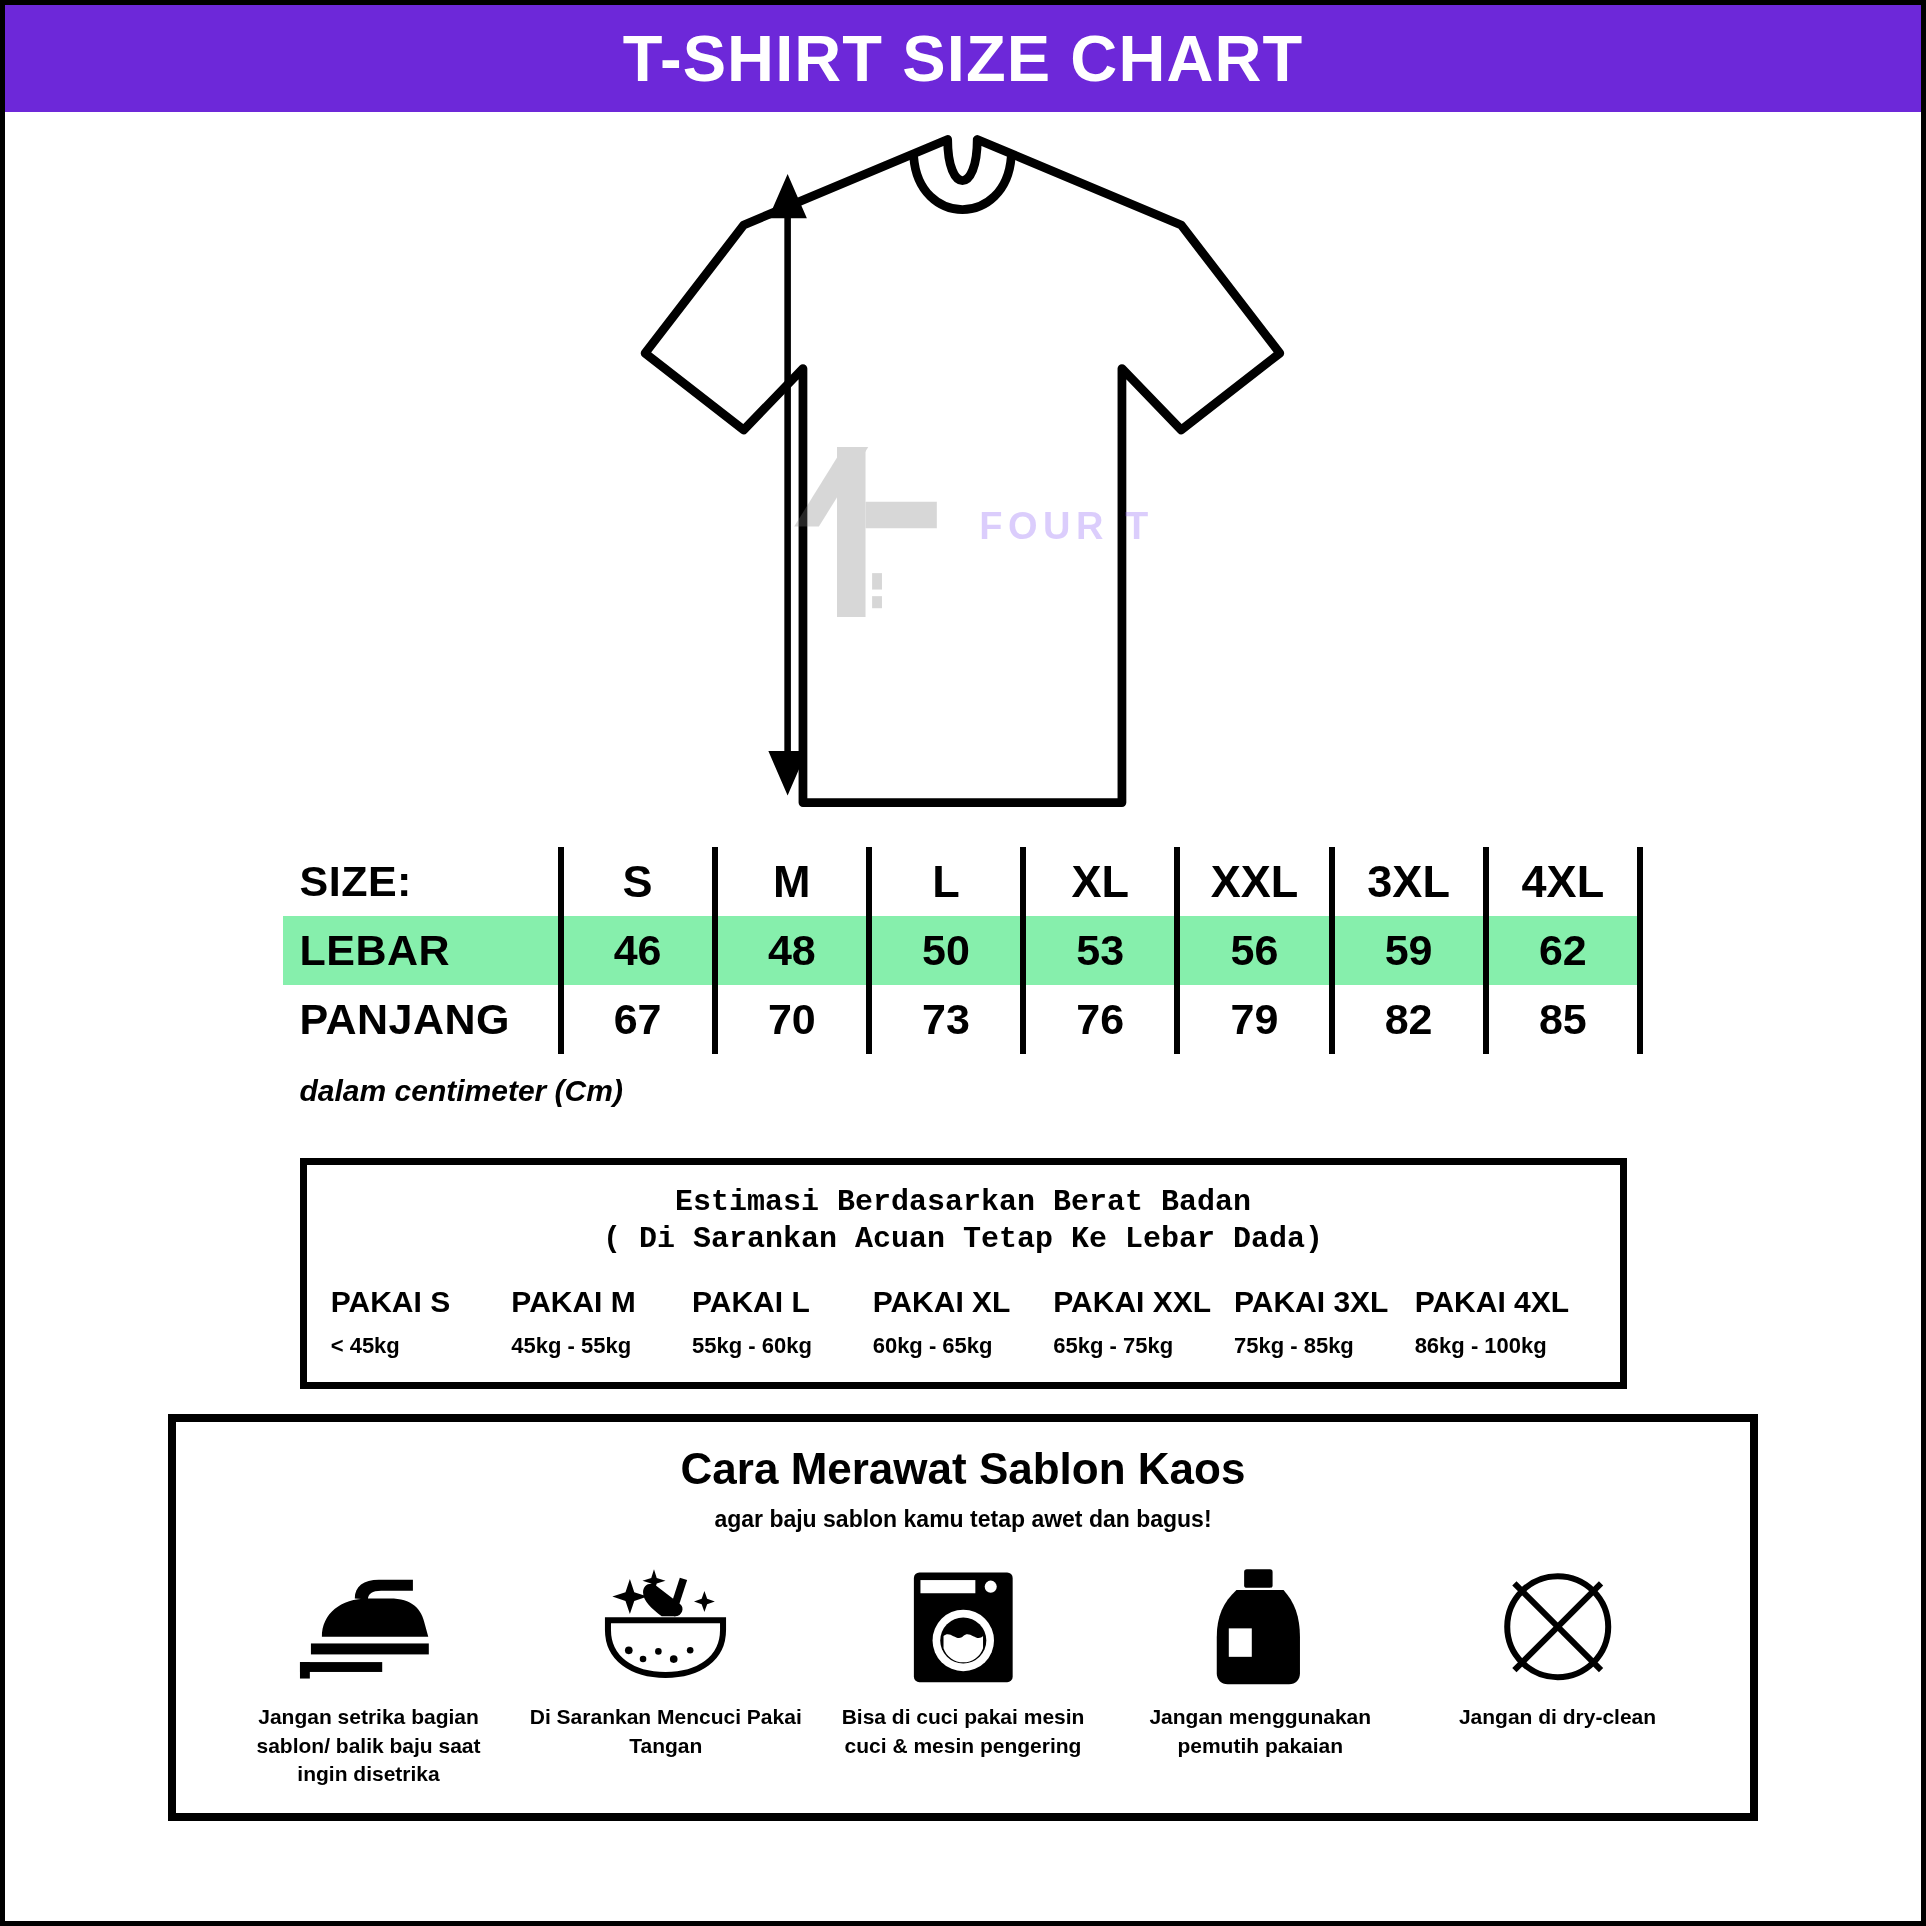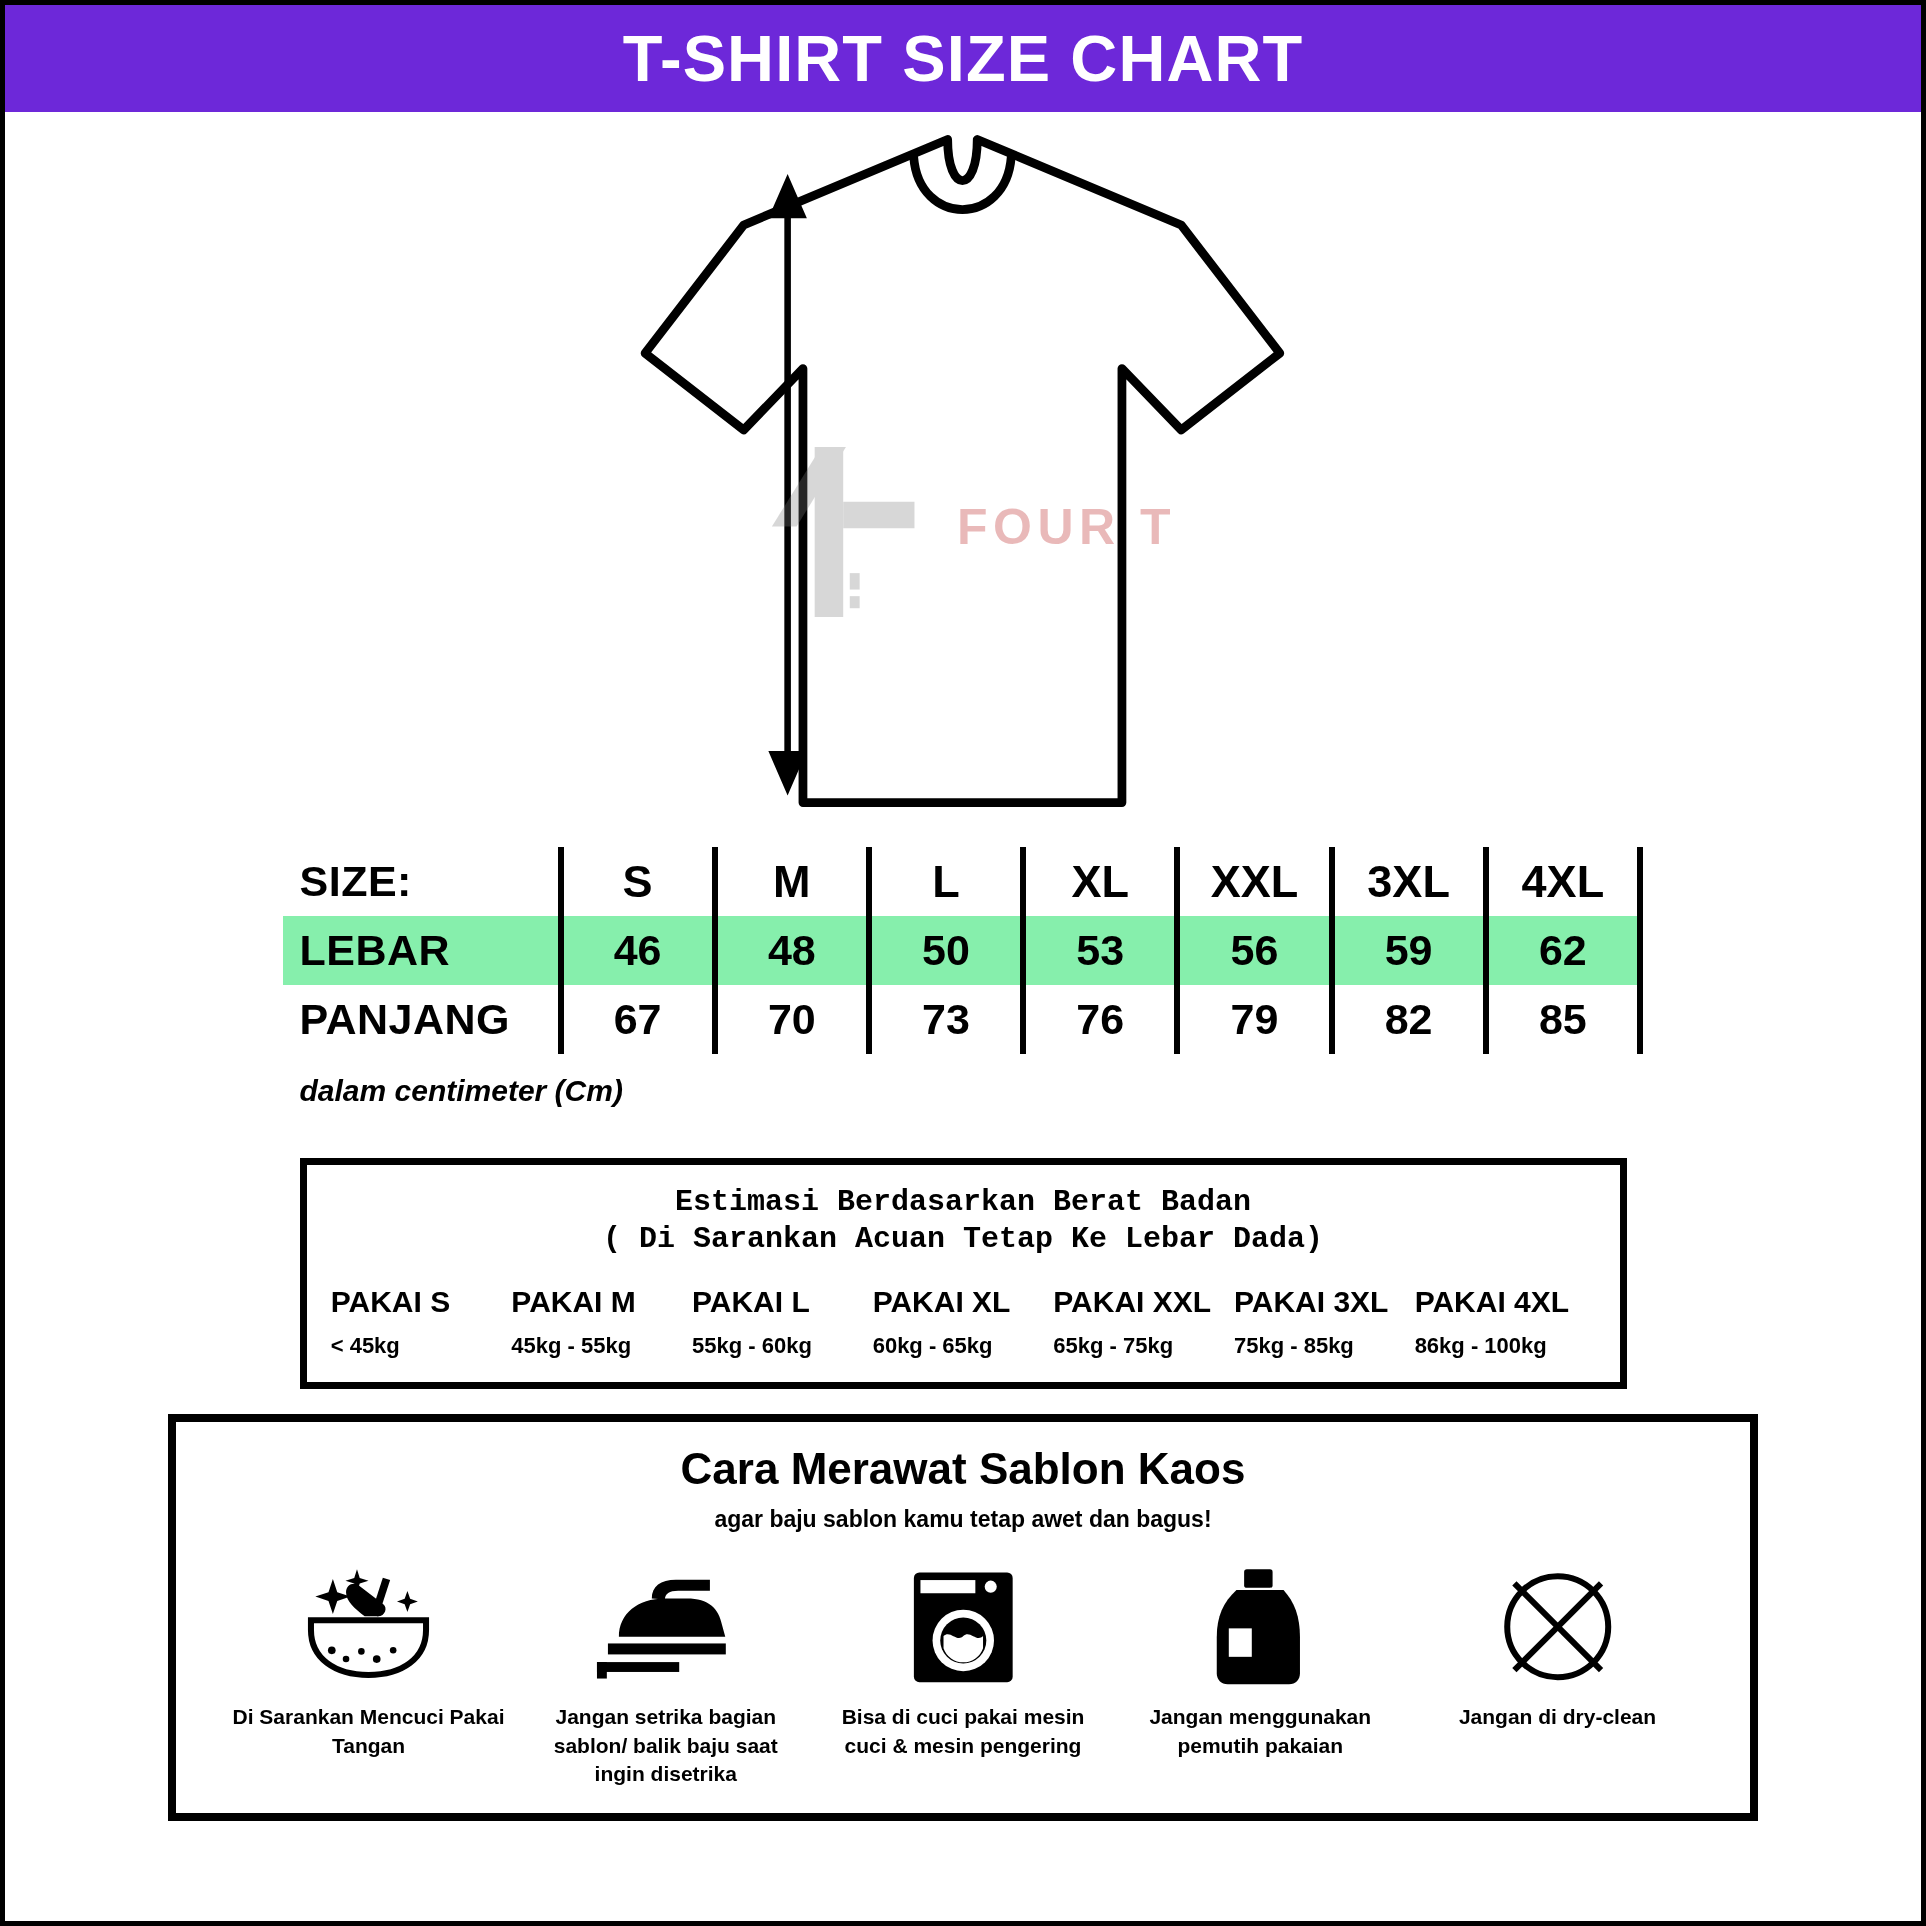--- a/index.html
+++ b/index.html
@@ -55,23 +55,23 @@
     left: 50%;
     top: 324px;
     transform: translateX(-50%);
     display: flex;
     align-items: center;
     gap: 26px;
     opacity: 0.30;
     pointer-events: none;
   }
   .brand-text {
-    font-size: 50px;
-    font-weight: bold;
-    color: #b91c1c;
+    font-size: 38px;
+    font-weight: bold;
+    color: #8b5cf6;
     letter-spacing: 5.5px;
     text-align: right;
   }
 
   
   .table-block {
     margin: 0 auto;
     width: 1360px;
     position: relative;
   }
@@ -327,20 +327,35 @@
     </div>
   </div>
 
   <div class="care-box">
     <div class="care-title">Cara Merawat Sablon Kaos</div>
     <div class="care-sub">agar baju sablon kamu tetap awet dan bagus!</div>
     <div class="care-items">
 
       <div class="care-item">
         <div class="care-icon">
+          <svg width="159" height="110" viewBox="0 0 290 200">
+            <g fill="#000">
+              <path d="M60 118 c0 -42 34 -70 84 -70 h40 c40 0 58 18 64 48 l6 22 z"></path>
+              <path d="M120 48 c0 -22 16 -34 44 -34 h62 v20 h-58 c-16 0 -24 6 -24 16 z"></path>
+              <rect x="40" y="130" width="215" height="20"></rect>
+              <rect x="20" y="164" width="150" height="18"></rect>
+              <rect x="20" y="164" width="18" height="30"></rect>
+            </g>
+          </svg>
+        </div>
+        <div class="care-label">Jangan setrika bagian sablon/ balik baju saat ingin disetrika</div>
+      </div>
+
+      <div class="care-item">
+        <div class="care-icon">
           <svg width="137" height="118" viewBox="0 0 250 215">
             <g fill="#000">
               <path d="M20 95 h210 v18 c0 52 -44 82 -105 82 s-105 -30 -105 -82 z" fill="none" stroke="#000" stroke-width="11"></path>
               <path d="M118 88 c-18 -14 -34 -28 -34 -44 c0 -14 14 -20 24 -12 l44 34 c8 6 4 22 -10 22 z"></path>
               <rect x="140" y="18" width="14" height="70" transform="rotate(18 147 53)"></rect>
               <circle cx="58" cy="150" r="7"></circle>
               <circle cx="84" cy="166" r="6"></circle>
               <circle cx="112" cy="152" r="6"></circle>
               <circle cx="140" cy="166" r="7"></circle>
               <circle cx="170" cy="150" r="6"></circle>
@@ -348,35 +363,20 @@
               <polygon points="104,2 109,18 125,23 109,28 104,44 99,28 83,23 99,18"></polygon>
               <polygon points="196,42 201,56 215,61 201,66 196,80 191,66 177,61 191,56"></polygon>
             </g>
           </svg>
         </div>
         <div class="care-label">Di Sarankan Mencuci Pakai Tangan</div>
       </div>
 
       <div class="care-item">
         <div class="care-icon">
-          <svg width="159" height="110" viewBox="0 0 290 200">
-            <g fill="#000">
-              <path d="M60 118 c0 -42 34 -70 84 -70 h40 c40 0 58 18 64 48 l6 22 z"></path>
-              <path d="M120 48 c0 -22 16 -34 44 -34 h62 v20 h-58 c-16 0 -24 6 -24 16 z"></path>
-              <rect x="40" y="130" width="215" height="20"></rect>
-              <rect x="20" y="164" width="150" height="18"></rect>
-              <rect x="20" y="164" width="18" height="30"></rect>
-            </g>
-          </svg>
-        </div>
-        <div class="care-label">Jangan setrika bagian sablon/ balik baju saat ingin disetrika</div>
-      </div>
-
-      <div class="care-item">
-        <div class="care-icon">
           <svg width="118" height="118" viewBox="0 0 215 215">
             <g fill="#000">
               <rect x="18" y="8" width="180" height="200" rx="10"></rect>
               <rect x="30" y="22" width="100" height="24" fill="#fff"></rect>
               <circle cx="158" cy="34" r="11" fill="#fff"></circle>
               <circle cx="108" cy="132" r="56" fill="#fff"></circle>
               <circle cx="108" cy="132" r="42"></circle>
               <path d="M72 124 c12 -12 24 12 36 0 c12 -12 24 12 36 0 v22 a38 38 0 0 1 -72 0 z" fill="#fff"></path>
             </g>
           </svg>

